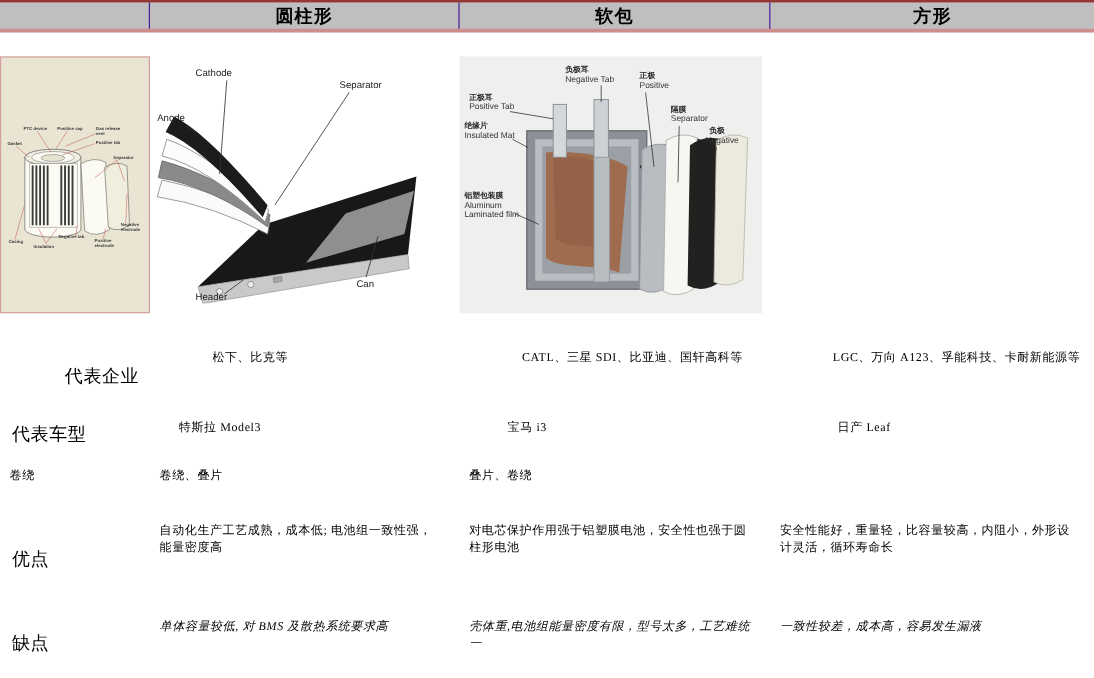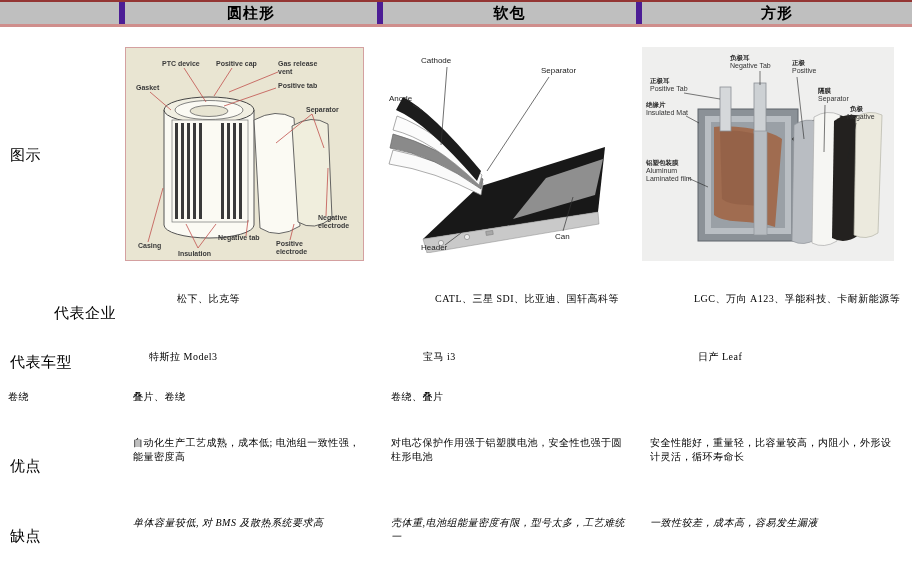--- a/index.html
+++ b/index.html
@@ -1,21 +1,21 @@
 <!DOCTYPE html>
 <html><head>
 <meta charset="utf-8">
 <style>
   html,body{margin:0;padding:0;background:#fff;}
   body{width:912px;height:565px;font-family:"Liberation Serif","DejaVu Serif",serif;color:#000;overflow:hidden;}
   .tbl{width:912px;}
   .row{display:grid;grid-template-columns:125px 258px 259px 270px;}
   
   .hrow{background:#bfbfbf;border-top:2px solid #943634;border-bottom:3px solid #cf8e8c;height:22px;}
-  .hcell{display:flex;align-items:center;justify-content:center;font-weight:bold;font-size:15px;letter-spacing:1px;border-right:6px solid #4c1d95;}
+  .hcell{display:flex;align-items:center;justify-content:center;font-weight:bold;font-size:15px;letter-spacing:1px;border-right:1px solid #4c1d95;}
   .hcell:last-child{border-right:none;}
   
   .r-diagram{height:256px;}
   .r-companies{height:60px;padding-left:44px;}
   .r-models{height:39px;gap:16px;}
   .r-process{height:43px;}
   .r-pros{height:83px;}
   .r-cons{height:57px;}
   .lab{display:flex;align-items:center;padding-left:10px;font-size:15px;letter-spacing:0.5px;}
   .cell{padding:8px 14px 0 8px;font-size:10px;line-height:1.38;letter-spacing:0.5px;}
@@ -43,21 +43,20 @@
 <div class="tbl">
 
   <div class="row hrow">
     <div class="hcell"></div>
     <div class="hcell">圆柱形</div>
     <div class="hcell">软包</div>
     <div class="hcell">方形</div>
   </div>
 
   <div class="row r-diagram">
-    <div class="lab">图示</div>
 
     <div class="diag-cell">
       <svg class="panel-cyl" width="237" height="212" viewBox="0 0 237 212">
 
         <path d="M38,62 V177 a45,13 0 0 0 90,0 V62" fill="#fbfaf3" stroke="#555" stroke-width="1"></path>
         <ellipse cx="83" cy="62" rx="45" ry="13" fill="#f1efe2" stroke="#444" stroke-width="1"></ellipse>
         <ellipse cx="83" cy="62" rx="34" ry="9.5" fill="#fbfaf3" stroke="#666" stroke-width="0.8"></ellipse>
         <ellipse cx="83" cy="63" rx="19" ry="5.5" fill="#e7e4d2" stroke="#666" stroke-width="0.8"></ellipse>
 
         <rect x="46" y="72" width="76" height="102" fill="#fbfaf3" stroke="#777" stroke-width="0.7"></rect>
@@ -192,22 +191,22 @@
 
   <div class="row r-models">
     <div class="lab">代表车型</div>
     <div class="cell">特斯拉 Model3</div>
     <div class="cell">宝马 i3</div>
     <div class="cell">日产 Leaf</div>
   </div>
 
   <div class="row r-process">
     <div class="cell">卷绕</div>
+    <div class="cell">卷绕、叠片</div>
     <div class="cell">叠片、卷绕</div>
-    <div class="cell">卷绕、叠片</div>
   </div>
 
   <div class="row r-pros">
     <div class="lab">优点</div>
     <div class="cell">自动化生产工艺成熟，成本低; 电池组一致性强，能量密度高</div>
     <div class="cell">对电芯保护作用强于铝塑膜电池，安全性也强于圆柱形电池</div>
     <div class="cell">安全性能好，重量轻，比容量较高，内阻小，外形设计灵活，循环寿命长</div>
   </div>
 
   <div class="row r-cons">

